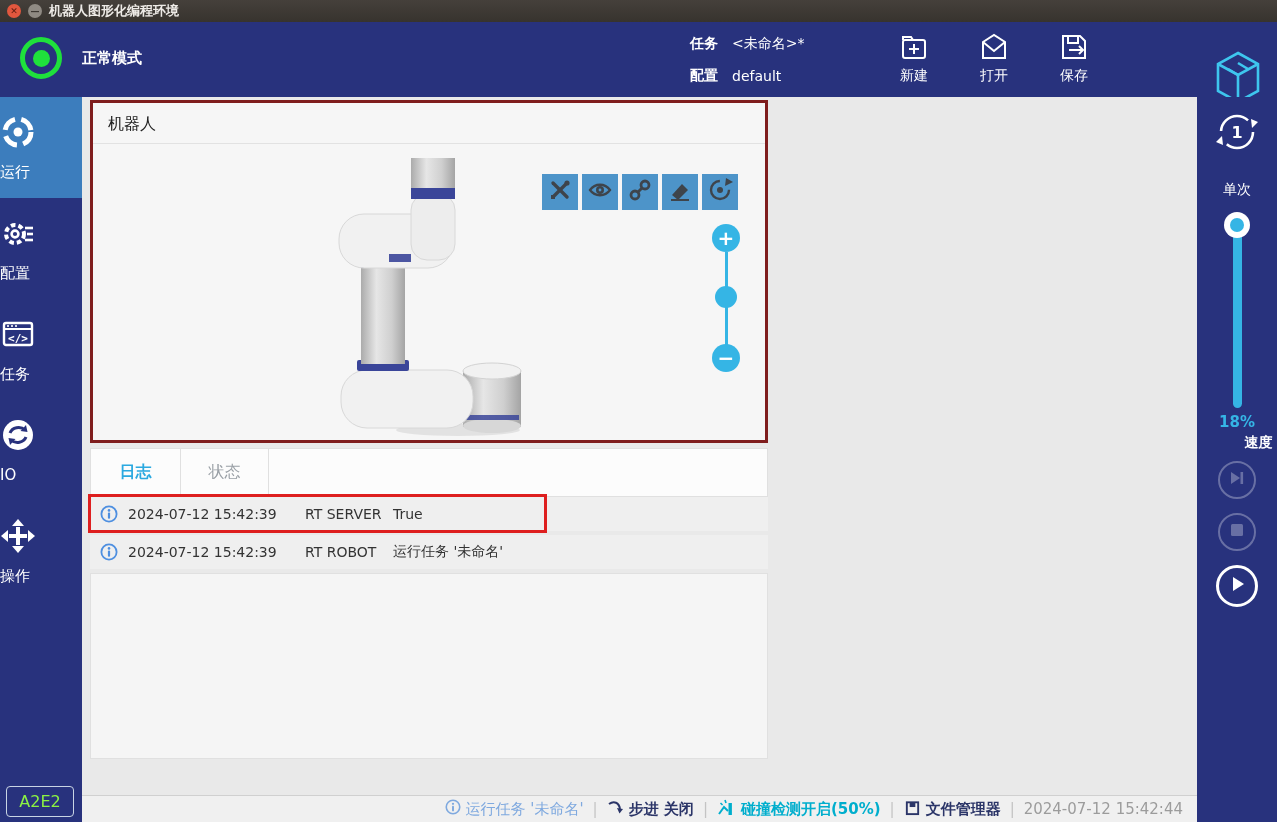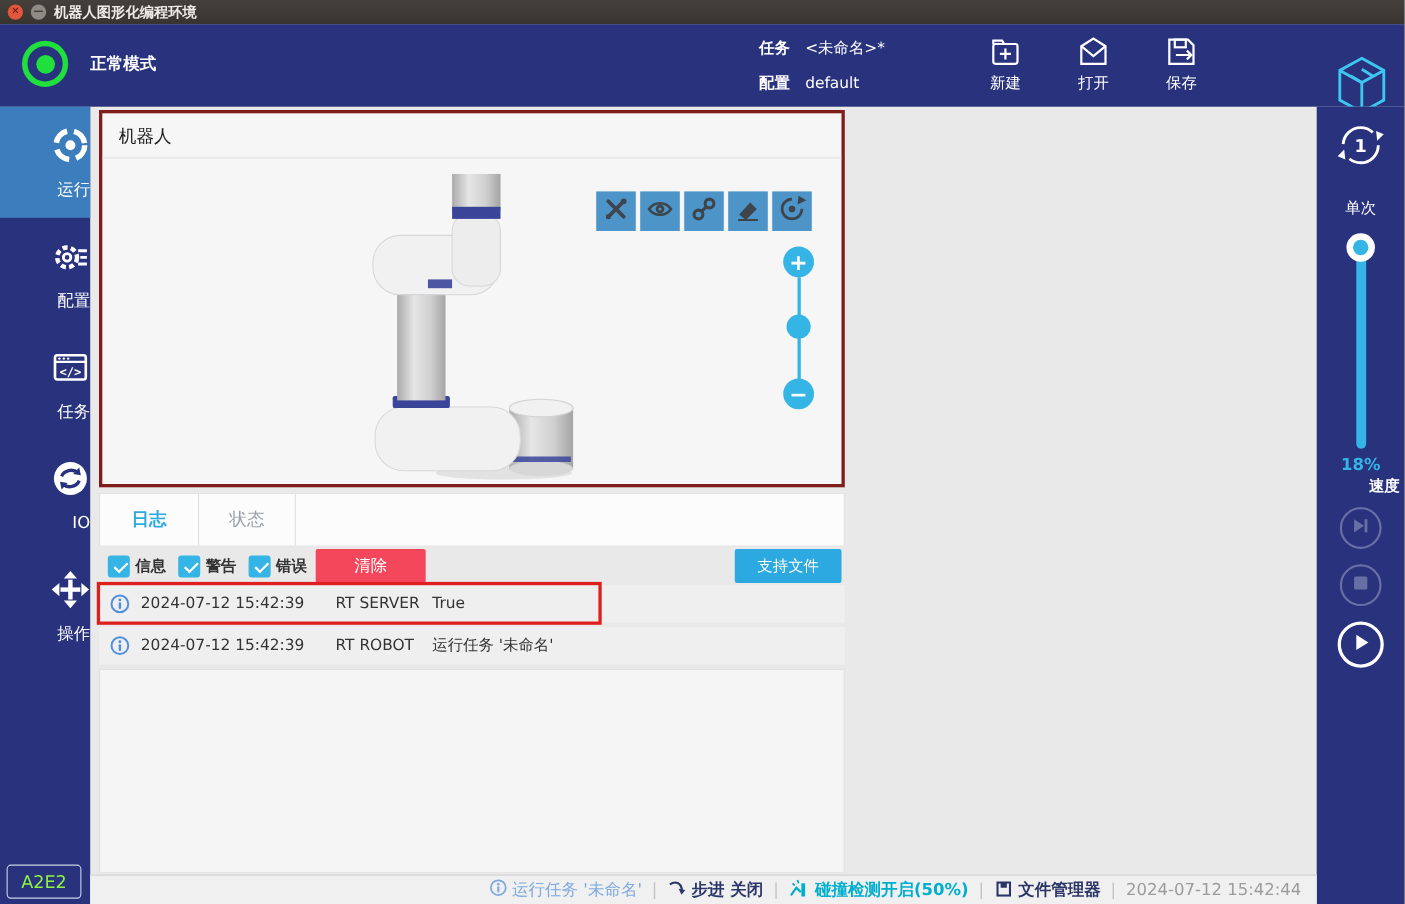--- a/index.html
+++ b/index.html
@@ -26,21 +26,21 @@
   .task-block { position:absolute; left:690px; top:9px; font-size:14px; }
   .tk-row { display:flex; align-items:center; height:25px; margin-bottom:7px; }
   .tk-label { font-weight:bold; width:42px; }
   .header-actions { position:absolute; left:882px; top:9px; display:flex; gap:16px; }
   .hbtn { width:64px; display:flex; flex-direction:column; align-items:center; gap:4px; color:#fff; cursor:pointer; }
   .hbtn svg { display:block; }
   .hbtn-label { font-size:14px; }
   .logo { position:absolute; left:1212px; top:28px; }
   
   .left-sidebar { position:absolute; left:0; top:97px; width:82px; height:725px; background:#28327D; }
-  .side-item { height:101px; display:flex; flex-direction:column; align-items:flex-end;
+  .side-item { height:101px; display:flex; flex-direction:column; align-items:flex-start;
     justify-content:center; gap:9px; color:#fff; cursor:pointer; }
   .side-item.active { background:#3C7DBD; }
   .side-label { font-size:15px; }
   .badge { position:absolute; left:6px; bottom:5px; width:68px; height:31px;
     border:1px solid #C9D4E4; border-radius:4px; color:#8CF243; font-size:16px;
     display:flex; align-items:center; justify-content:center; }
   
   .robot-panel { position:absolute; left:90px; top:100px; width:678px; height:343px;
     background:#F6F6F6; border:3px solid #7f1d1d; }
   .panel-title { height:41px; line-height:41px; padding-left:15px; font-size:16px;
@@ -344,36 +344,20 @@
         <div class="zc-minus">−</div>
       </div>
     </div>
   </div>
 
   <div class="log-panel">
     <div class="tab-bar">
       <div class="tab active">日志</div>
       <div class="tab inactive">状态</div>
     </div>
-    <div class="filter-row">
-      <div class="chk-group">
-        <div class="chk checked"></div>
-        <span>信息</span>
-      </div>
-      <div class="chk-group">
-        <div class="chk checked"></div>
-        <span>警告</span>
-      </div>
-      <div class="chk-group">
-        <div class="chk checked"></div>
-        <span>错误</span>
-      </div>
-      <button class="clear-btn">清除</button>
-      <button class="support-btn">支持文件</button>
-    </div>
     <div class="log-row">
       <div class="row-anno"></div>
       <span class="lr-icon">
         <svg width="18" height="18" viewBox="0 0 18 18">
           <circle cx="9" cy="9" r="7.6" fill="none" stroke="#4E8FE0" stroke-width="1.8"></circle>
           <circle cx="9" cy="5.4" r="1.3" fill="#4E8FE0"></circle>
           <rect x="7.9" y="7.6" width="2.2" height="6.2" rx="1" fill="#4E8FE0"></rect>
         </svg>
       </span>
       <span class="lr-time">2024-07-12 15:42:39</span>

